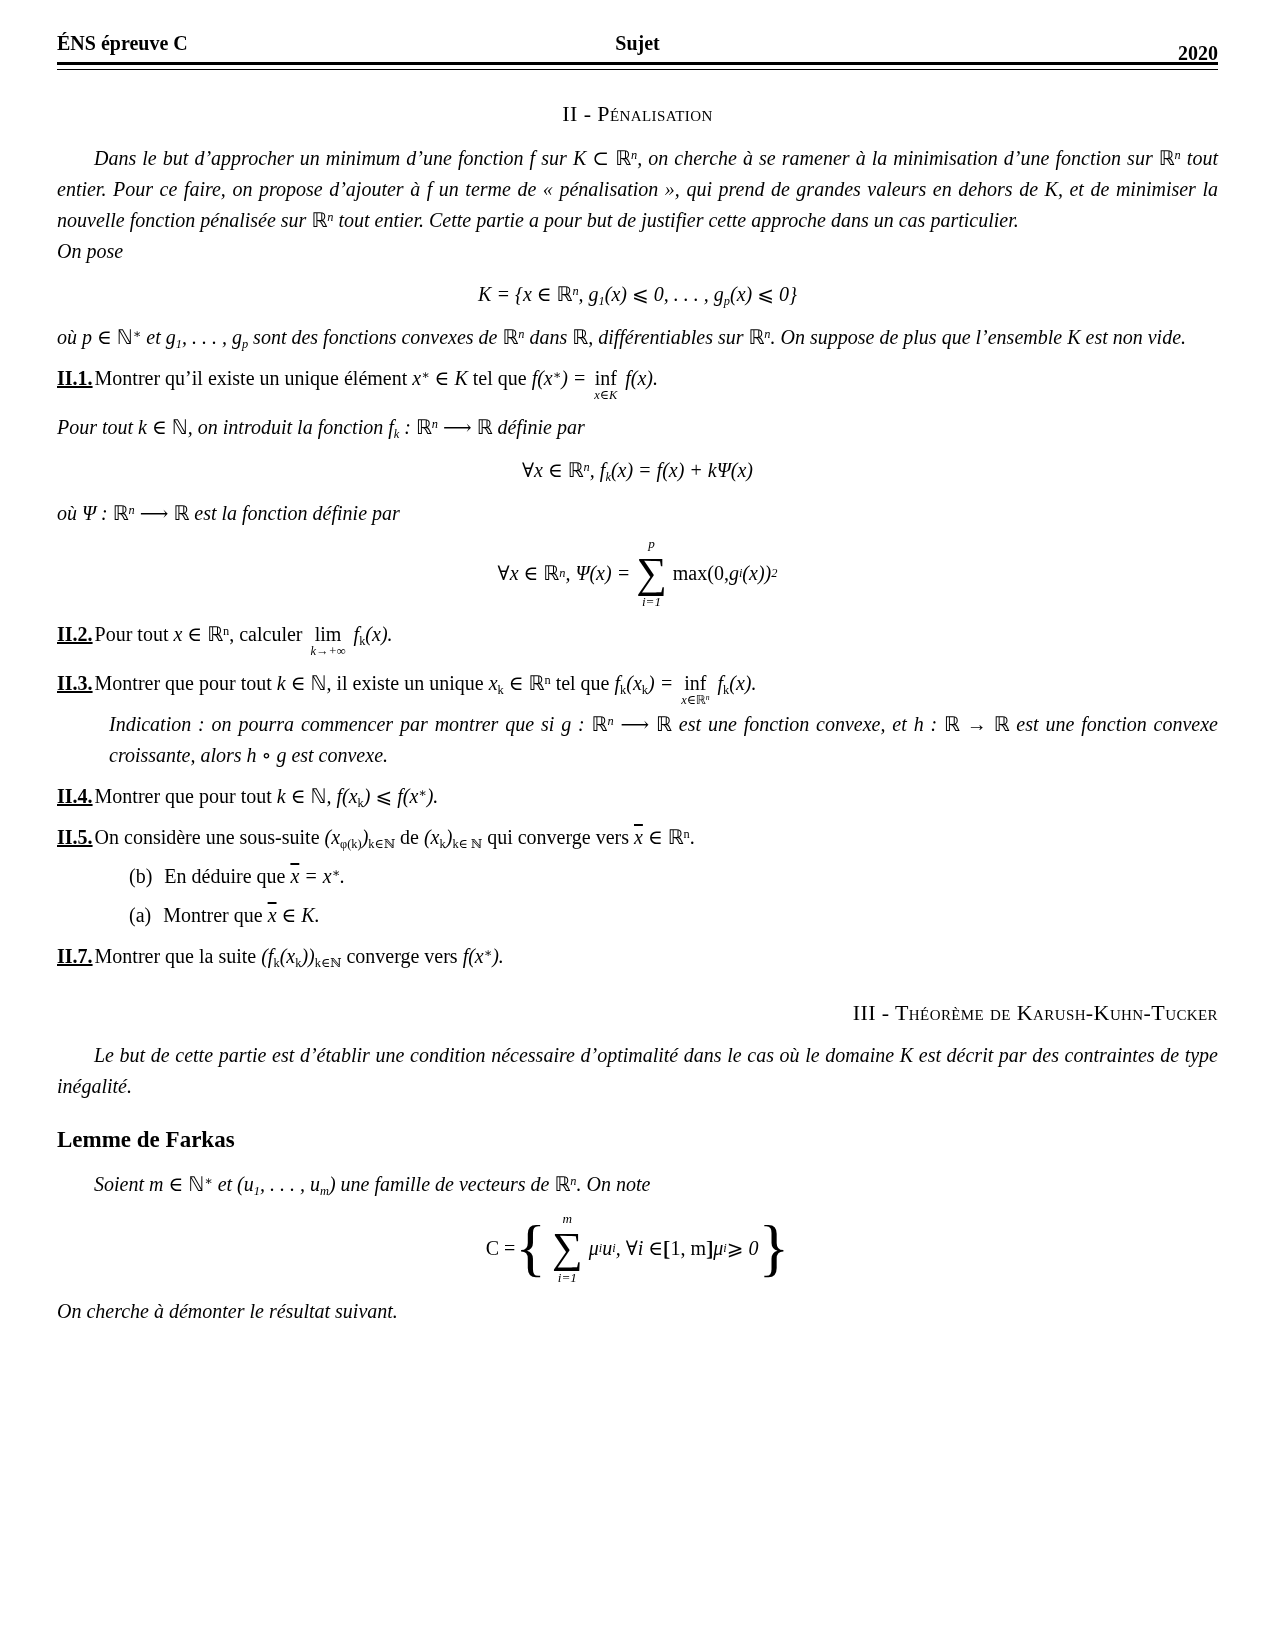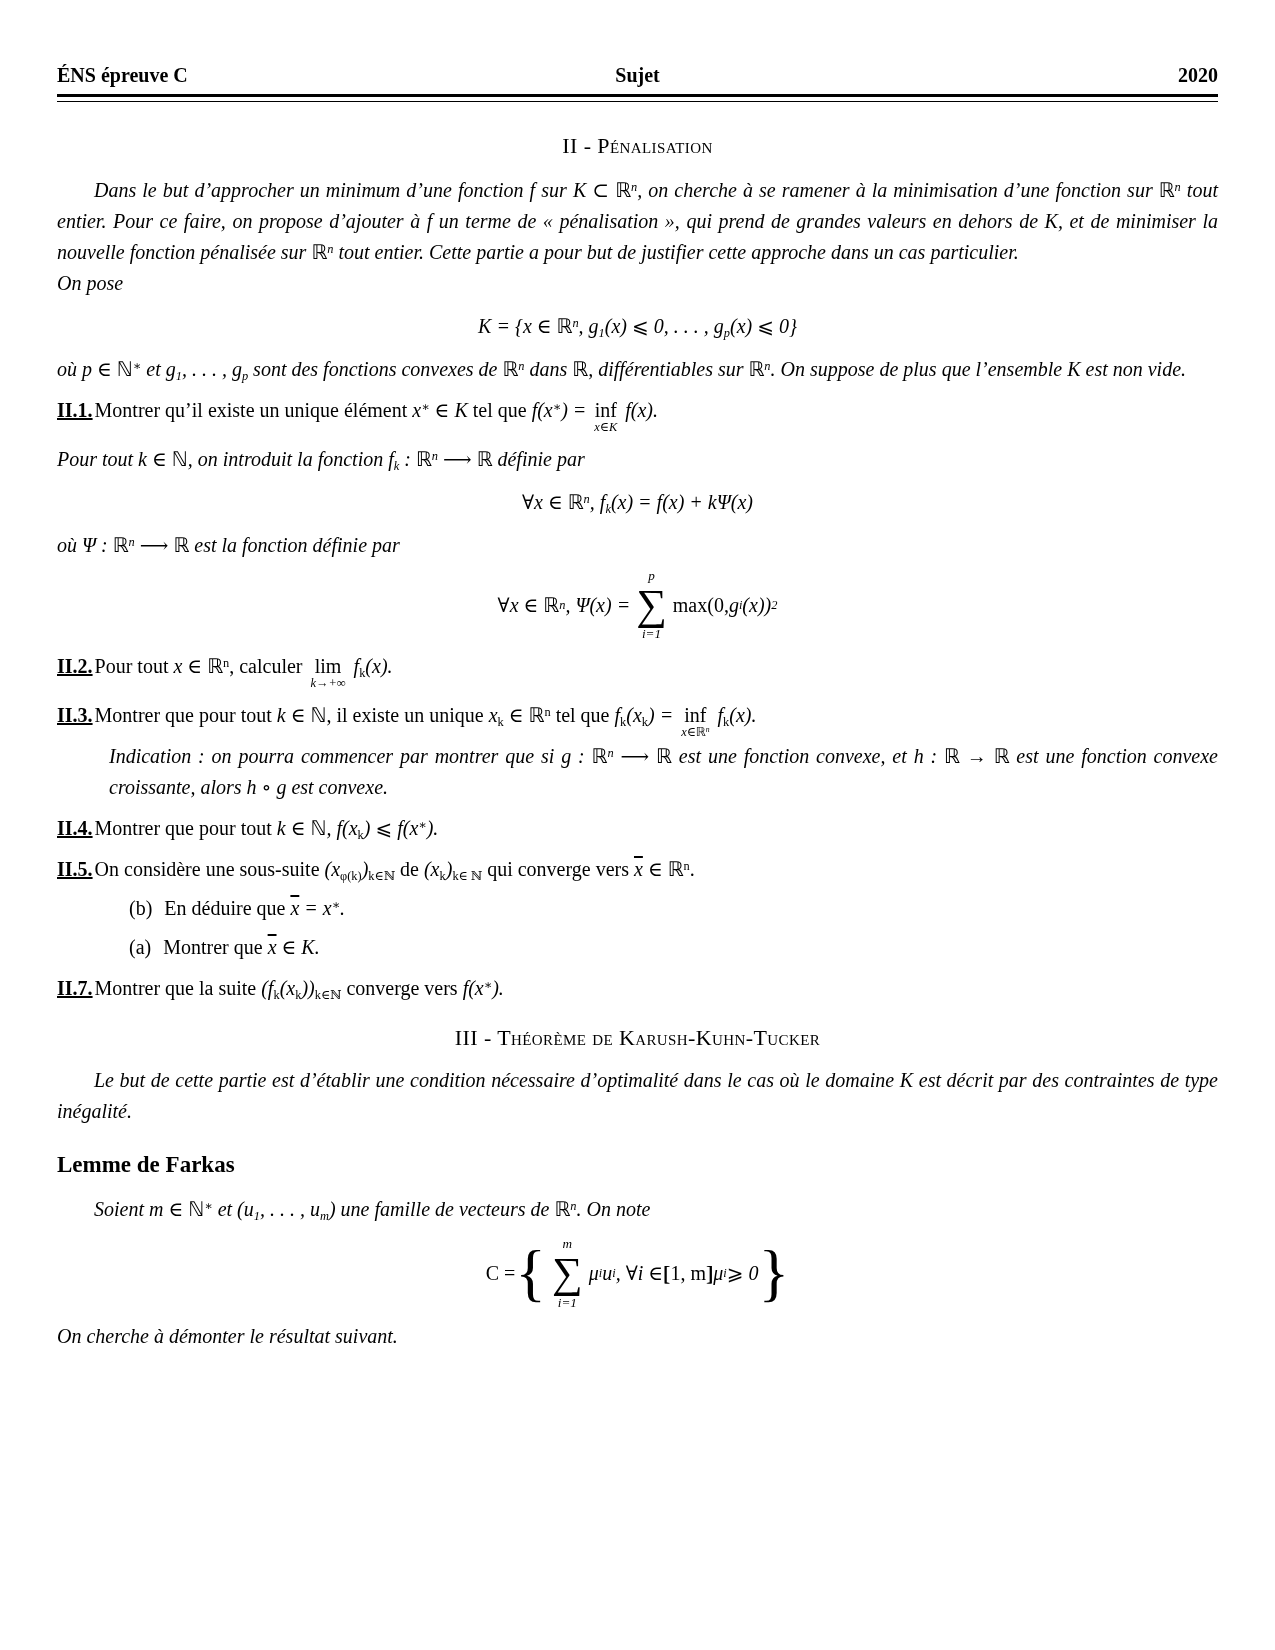--- a/index.html
+++ b/index.html
@@ -1,30 +1,30 @@
 <!DOCTYPE html>
 <html lang="fr"><head>
 <meta charset="utf-8">
 <style>
   html,body{margin:0;padding:0;background:#fff;}
   .page{
     width:1275px;height:1650px;position:relative;background:#fff;color:#000;
-    box-sizing:border-box;padding:60px 57px 0 57px;
+    box-sizing:border-box;padding:28px 57px 0 57px;
     font-family:"Liberation Serif","DejaVu Serif","DejaVu Sans",serif;
     font-size:20px;line-height:31px;overflow:hidden;
   }
   
   .hdr{position:relative;font-weight:bold;height:28px;}
   .hdr .hl{position:absolute;left:0;top:0;}
   .hdr .hc{position:absolute;left:0;right:0;top:0;text-align:center;}
-  .hdr .hr{position:absolute;right:0;top:0;}
+  .hdr .hr{position:absolute;right:0;top:10px;}
   .hdrule{margin-top:6px;border-top:3.5px solid #000;border-bottom:1.5px solid #000;height:4px;}
   
   .sectitle{text-align:center;font-variant:small-caps;font-size:22px;letter-spacing:.4px;margin:28px 0 0;}
-  .sectitle3{text-align:center;font-variant:small-caps;font-size:22px;letter-spacing:.4px;margin:18px 0 0;}
+  .sectitle3{text-align:right;font-variant:small-caps;font-size:22px;letter-spacing:.4px;margin:25px 0 0;}
   
   .par{text-align:justify;margin:10px 0 0;}
   .first{margin-top:14px;}
   .it{font-style:italic;}
   .indent{text-indent:37px;}
   .mi{font-style:italic;}
   .rm{font-style:normal;}
   
   .disp{text-align:center;margin:12px 0;}
   .dispflex{display:flex;justify-content:center;align-items:center;margin:8px 0;}

